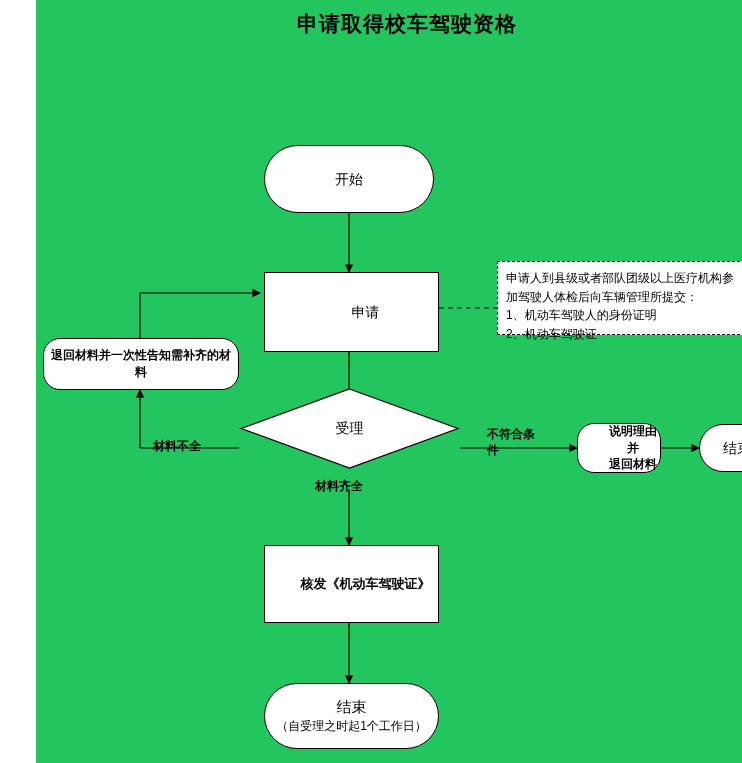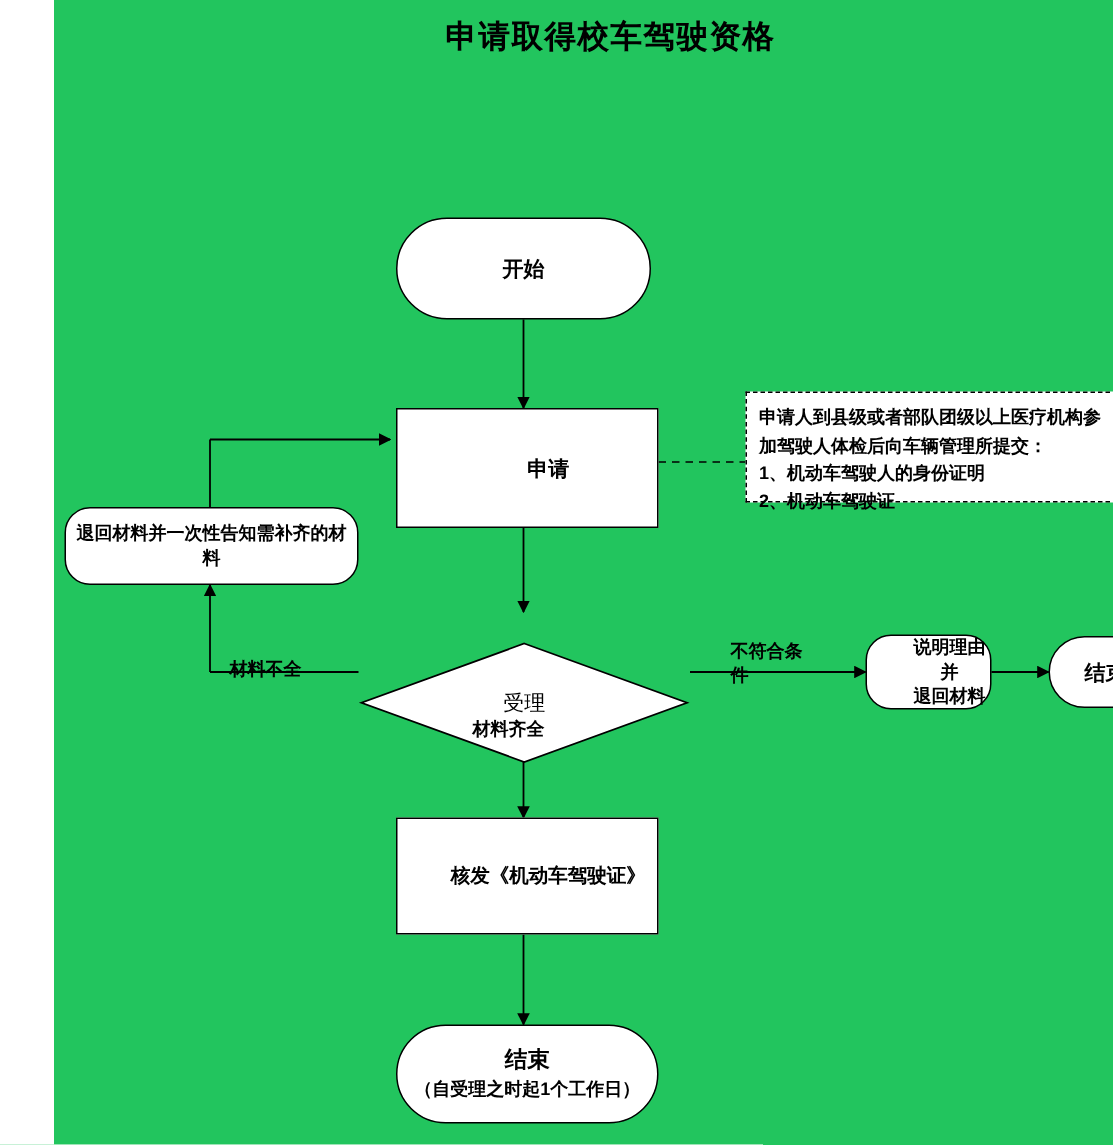--- a/index.html
+++ b/index.html
@@ -34,21 +34,20 @@
     box-sizing: border-box;
     border: 1px solid #000000;
     background: #ffffff;
     display: flex;
     align-items: center;
     justify-content: center;
     text-align: center;
     font-size: 14px;
     line-height: 1.45;
     z-index: 3;
-    font-weight: bold;
   }
   .terminator {
     border-radius: 40px;
   }
   .process {
     border-radius: 0;
     padding-left: 28px;
   }
   .note {
     border: 1px dashed #000000;
@@ -157,21 +156,21 @@
     <div>申请人到县级或者部队团级以上医疗机构参</div>
     <div>加驾驶人体检后向车辆管理所提交：</div>
     <div>1、机动车驾驶人的身份证明</div>
     <div>2、机动车驾驶证</div>
   </div>
 
   <div class="node process small" style="left:7px; top:338px; width:196px; height:52px; padding:0 6px;">
     <span>退回材料并一次性告知需补齐的材料</span>
   </div>
 
-  <div class="decision-wrap" style="left:203px; top:428px; width:221px; height:81px;">
+  <div class="decision-wrap" style="left:203px; top:388px; width:221px; height:81px;">
     <svg width="221" height="81" viewBox="0 0 221 81">
       <polygon points="110.5,1 219,40.5 110.5,80 2,40.5" fill="#ffffff" stroke="#000000" stroke-width="1.2"></polygon>
     </svg>
     <div class="decision-label">受理</div>
   </div>
 
   <div class="node process small two-line" style="left:541px; top:423px; width:84px; height:50px;">
     <span>说明理由并</span>
     <span>退回材料</span>
   </div>

